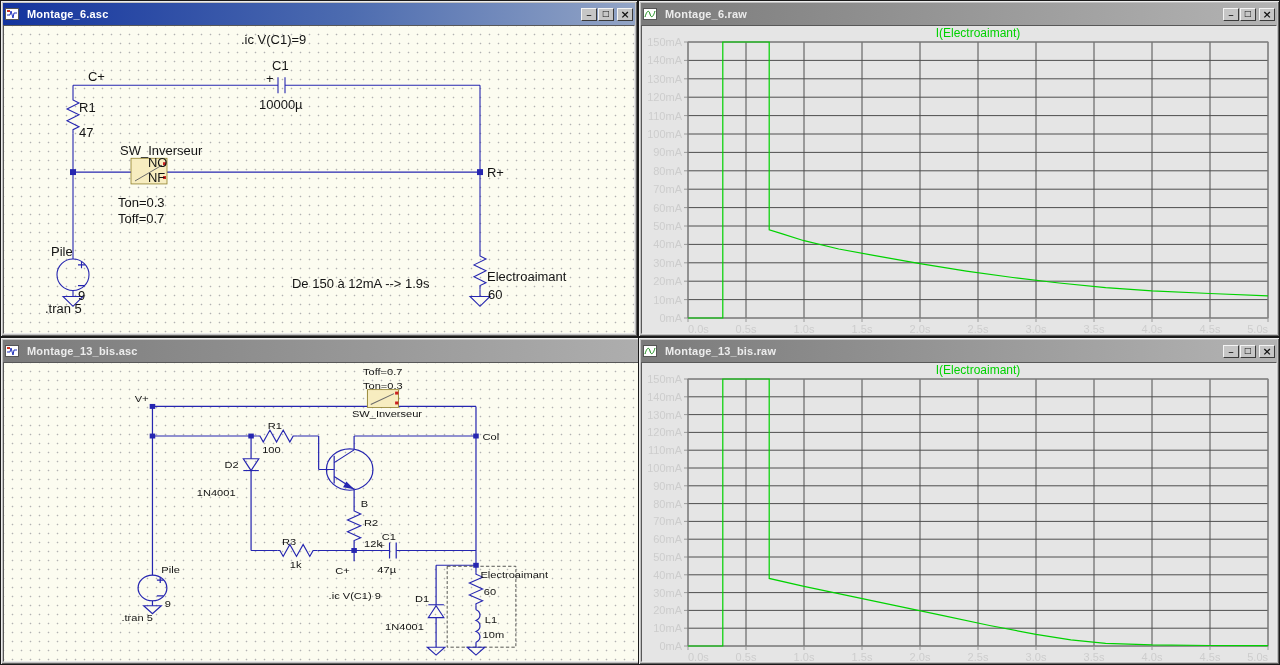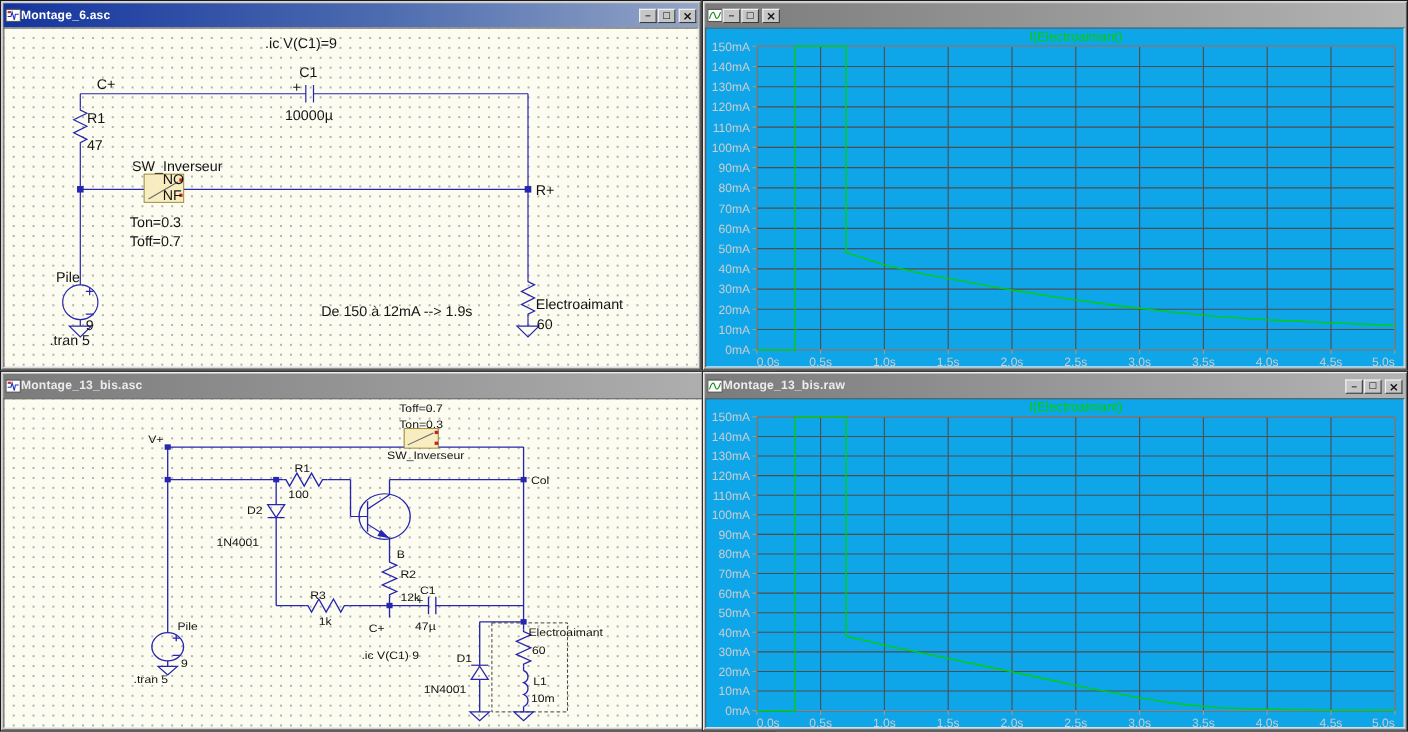--- a/index.html
+++ b/index.html
@@ -1,38 +1,38 @@
 <!DOCTYPE html>
 <html><head>
 <meta charset="utf-8">
 <style>
   *{box-sizing:border-box;margin:0;padding:0}
   html,body{width:1280px;height:665px}
   body{position:relative;overflow:hidden;background:#9a9a9a;font-family:"Liberation Sans",sans-serif}
   .window{position:absolute;display:flex;flex-direction:column;background:#c0c0c0;
     border:1px solid #1a1a1a;box-shadow:inset 1px 1px 0 #ececec,inset -1px -1px 0 #5f5f5f;padding:2px}
-  .titlebar{height:18px;min-height:18px;display:flex;align-items:center;gap:0;padding:11px 2px;user-select:none}
+  .titlebar{height:18px;min-height:18px;display:flex;align-items:center;gap:8px;padding:11px 2px;user-select:none}
   .active .titlebar{background:linear-gradient(90deg,#14349e 0%,#4d6cb0 55%,#93a5c6 100%)}
   .inactive .titlebar{background:linear-gradient(90deg,#7b7b7b 0%,#b3b3b3 100%)}
   .wtitle{flex:1;font-size:11px;font-weight:bold;color:#fff;white-space:nowrap;overflow:hidden;letter-spacing:.2px}
   .inactive .wtitle{color:#ececec}
   .wicon{width:14px;height:14px;display:flex;align-items:center;justify-content:center}
   .wbtns{display:flex;gap:1px;align-items:center}
   .wbtns .wbtn:last-child{margin-left:2px}
   .wbtn{width:16px;height:13px;background:#c6c6c6;border:1px solid;border-color:#f4f4f4 #3a3a3a #3a3a3a #f4f4f4;
     color:#111;display:flex;align-items:center;justify-content:center;padding:0;line-height:1;cursor:default;
     font-family:"DejaVu Sans",sans-serif;font-size:9px;font-weight:bold}
   .wbtn.min span{transform:translateY(-3px);display:inline-block}
   .wbtn.max{font-size:8px}
   .wbtn.cls{font-size:11px}
   .content{flex:1;position:relative;overflow:hidden;border:1px solid;border-color:#585858 #e9e9e9 #e9e9e9 #585858}
   .schematic{background-color:#fcfcf0;background-image:radial-gradient(circle,#b2b2b2 .7px,rgba(0,0,0,0) 1.1px);
     background-size:9px 9px;background-position:4px 4px}
   .schematic svg{position:absolute;inset:0;width:100%;height:100%}
-  .plot{background:#0ea5e9}
+  .plot{background:#e5e5e5}
   svg text{font-family:"Liberation Sans",sans-serif}
   .sch text{fill:#141414}
   .sch1 text{font-size:13px}
   .sch2 text{font-size:10px}
   .wire{stroke:#2626b0;stroke-width:1.1;fill:none}
   .comp{stroke:#2626b0;stroke-width:1.1;fill:none}
   .node{fill:#2626b0}
   .swbox{fill:#f7edc0;stroke:#8f7f2a;stroke-width:.8}
   .lever{stroke:#6a6a6a;stroke-width:1;fill:none}
   .pin{fill:#cc2020}
@@ -118,20 +118,21 @@
 </div>
 
 <div class="window inactive" style="left:638px;top:0;width:642px;height:337px">
   <div class="titlebar">
     <span class="wicon">
       <svg viewBox="0 0 14 14" width="14" height="14">
           <rect x="0.5" y="1.5" width="13" height="11" fill="#fff" stroke="#555"></rect>
           <path d="M2,10 C4,3 6,3 7,7 C8,11 10,11 12,4" stroke="#118811" fill="none" stroke-width="1"></path>
         </svg>
     </span>
+    <span class="wtitle">Montage_6.raw</span>
     <span class="wbtns">
       <button class="wbtn min">
           <span>_</span>
         </button>
       <button class="wbtn max">
           <span>□</span>
         </button>
       <button class="wbtn cls">
           <span>×</span>
         </button>

